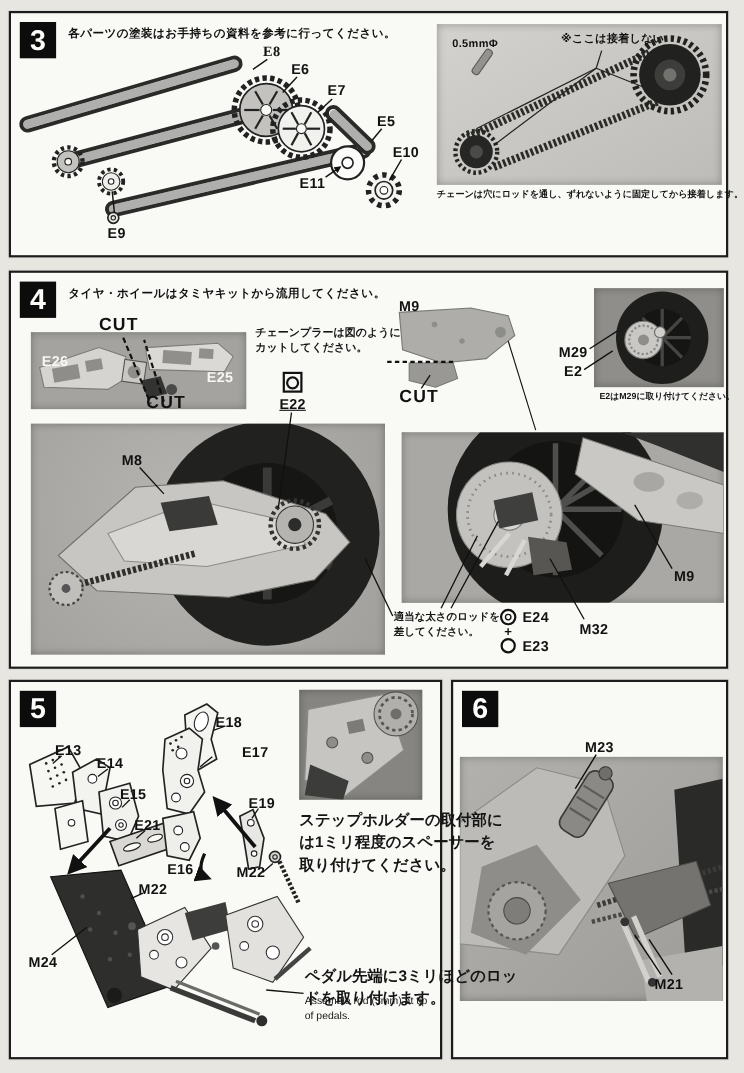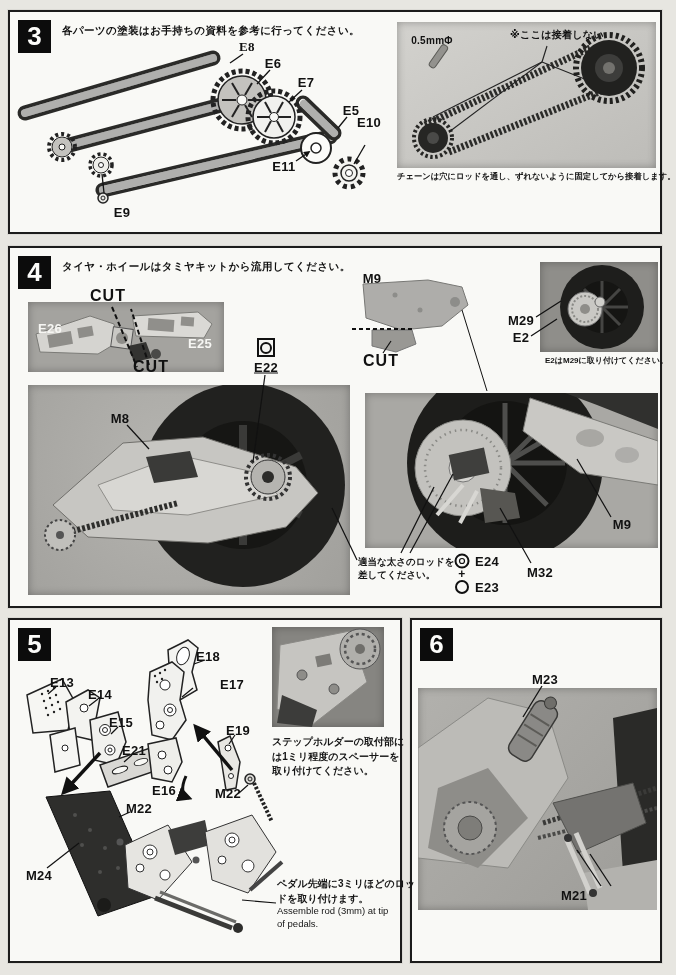--- a/index.html
+++ b/index.html
@@ -10,21 +10,21 @@
   .hdr{position:absolute;font-size:10.5px;font-weight:bold;color:#101010;letter-spacing:.4px;z-index:5;white-space:nowrap;}
   .lbl{position:absolute;transform:translate(-50%,-50%);font-weight:bold;font-size:13px;color:#111;white-space:nowrap;letter-spacing:.3px;z-index:5;}
   .lbl.big{font-size:16px;letter-spacing:1px;}
   .lbl.white{color:#f6f6f3;}
   .lbl.f10{font-size:10px;}
   .lbl.f12{font-size:12px;}
   .note{position:absolute;font-size:10px;font-weight:bold;color:#151515;white-space:pre-line;line-height:1.42;z-index:5;}
   .note.cap{font-size:8.3px;white-space:nowrap;}
   .note.cap2{font-size:8px;white-space:nowrap;}
   .note.f95{font-size:9.5px;line-height:1.4;}
-  .note.f93{font-size:10px;line-height:1.45;}
+  .note.f93{font-size:14px;line-height:1.45;}
   .note.en{font-weight:normal;font-size:9.5px;line-height:1.35;}
   .photo{position:absolute;overflow:hidden;background:#aaa9a5;z-index:2;box-shadow:inset 0 0 8px rgba(0,0,0,.3);}
   .photo svg{display:block;}
   svg.page-art{position:absolute;left:0;top:0;width:676px;height:975px;z-index:4;pointer-events:none;}
   .e22icon{position:absolute;width:14px;height:15px;border:2px solid #111;background:#f6f6f3;z-index:5;}
   .e22icon .hole{margin:2px auto 0;width:8px;height:8px;border:2px solid #111;border-radius:50%;}
   .bleed{position:absolute;z-index:0;opacity:.5;background:repeating-linear-gradient(180deg,rgba(110,112,130,.10) 0 3px,transparent 3px 9px);}
 </style>
 </head>
 <body>
@@ -443,29 +443,31 @@
       <line x1="542" y1="686" x2="523" y2="717"></line>
       <line x1="601" y1="886" x2="577" y2="850"></line>
       <line x1="611" y1="886" x2="590" y2="854"></line>
     </g>
   </svg>
 
   <div class="lbl" style="left:247px;top:47px;font-family:Liberation Serif, serif;">E8</div>
   <div class="lbl" style="left:273px;top:63px;">E6</div>
   <div class="lbl" style="left:306px;top:82px;">E7</div>
   <div class="lbl" style="left:351px;top:110px;">E5</div>
-  <div class="lbl" style="left:369px;top:122px;">E10</div>
+  <div class="lbl" style="left:369px;top:138px;">E10</div>
   <div class="lbl" style="left:284px;top:166px;">E11</div>
-  <div class="lbl" style="left:106px;top:212px;margin-left:16px;">E9</div>
+  <div class="lbl" style="left:106px;top:212px;">E9</div>
 
   <div class="lbl big" style="left:108px;top:296px;">CUT</div>
   <div class="lbl big" style="left:151px;top:367px;">CUT</div>
   <div class="lbl big" style="left:381px;top:361px;">CUT</div>
   <div class="lbl white" style="left:50px;top:328px;">E26</div>
   <div class="lbl white" style="left:200px;top:343px;">E25</div>
+  <div class="note" style="left:232px;top:296px;">チェーンプラーは図のように
+カットしてください。</div>
   <div class="e22icon" style="left:257px;top:338px;">
       <div class="hole"></div>
     </div>
   <div class="lbl" style="left:266px;top:367px;text-decoration:underline;">E22</div>
   <div class="lbl" style="left:372px;top:278px;">M9</div>
   <div class="lbl" style="left:521px;top:320px;">M29</div>
   <div class="lbl" style="left:521px;top:337px;">E2</div>
   <div class="note cap2" style="left:545px;top:355px;">E2はM29に取り付けてください。</div>
   <div class="lbl" style="left:120px;top:418px;">M8</div>
   <div class="note f95" style="left:358px;top:555px;">適当な太さのロッドを
@@ -489,15 +491,15 @@
   <div class="lbl" style="left:39px;top:875px;">M24</div>
   <div class="note f93" style="left:272px;top:735px;">ステップホルダーの取付部に
 は1ミリ程度のスペーサーを
 取り付けてください。</div>
   <div class="note f93" style="left:277px;top:877px;">ペダル先端に3ミリほどのロッ
 ドを取り付けます。</div>
   <div class="note en" style="left:277px;top:905px;">Assemble rod (3mm) at tip
 of pedals.</div>
 
   <div class="lbl" style="left:545px;top:679px;">M23</div>
-  <div class="lbl" style="left:574px;top:895px;text-align:right;">M21</div>
+  <div class="lbl" style="left:608px;top:895px;text-align:right;">M21</div>
 
 </div>
 
 </body></html>

